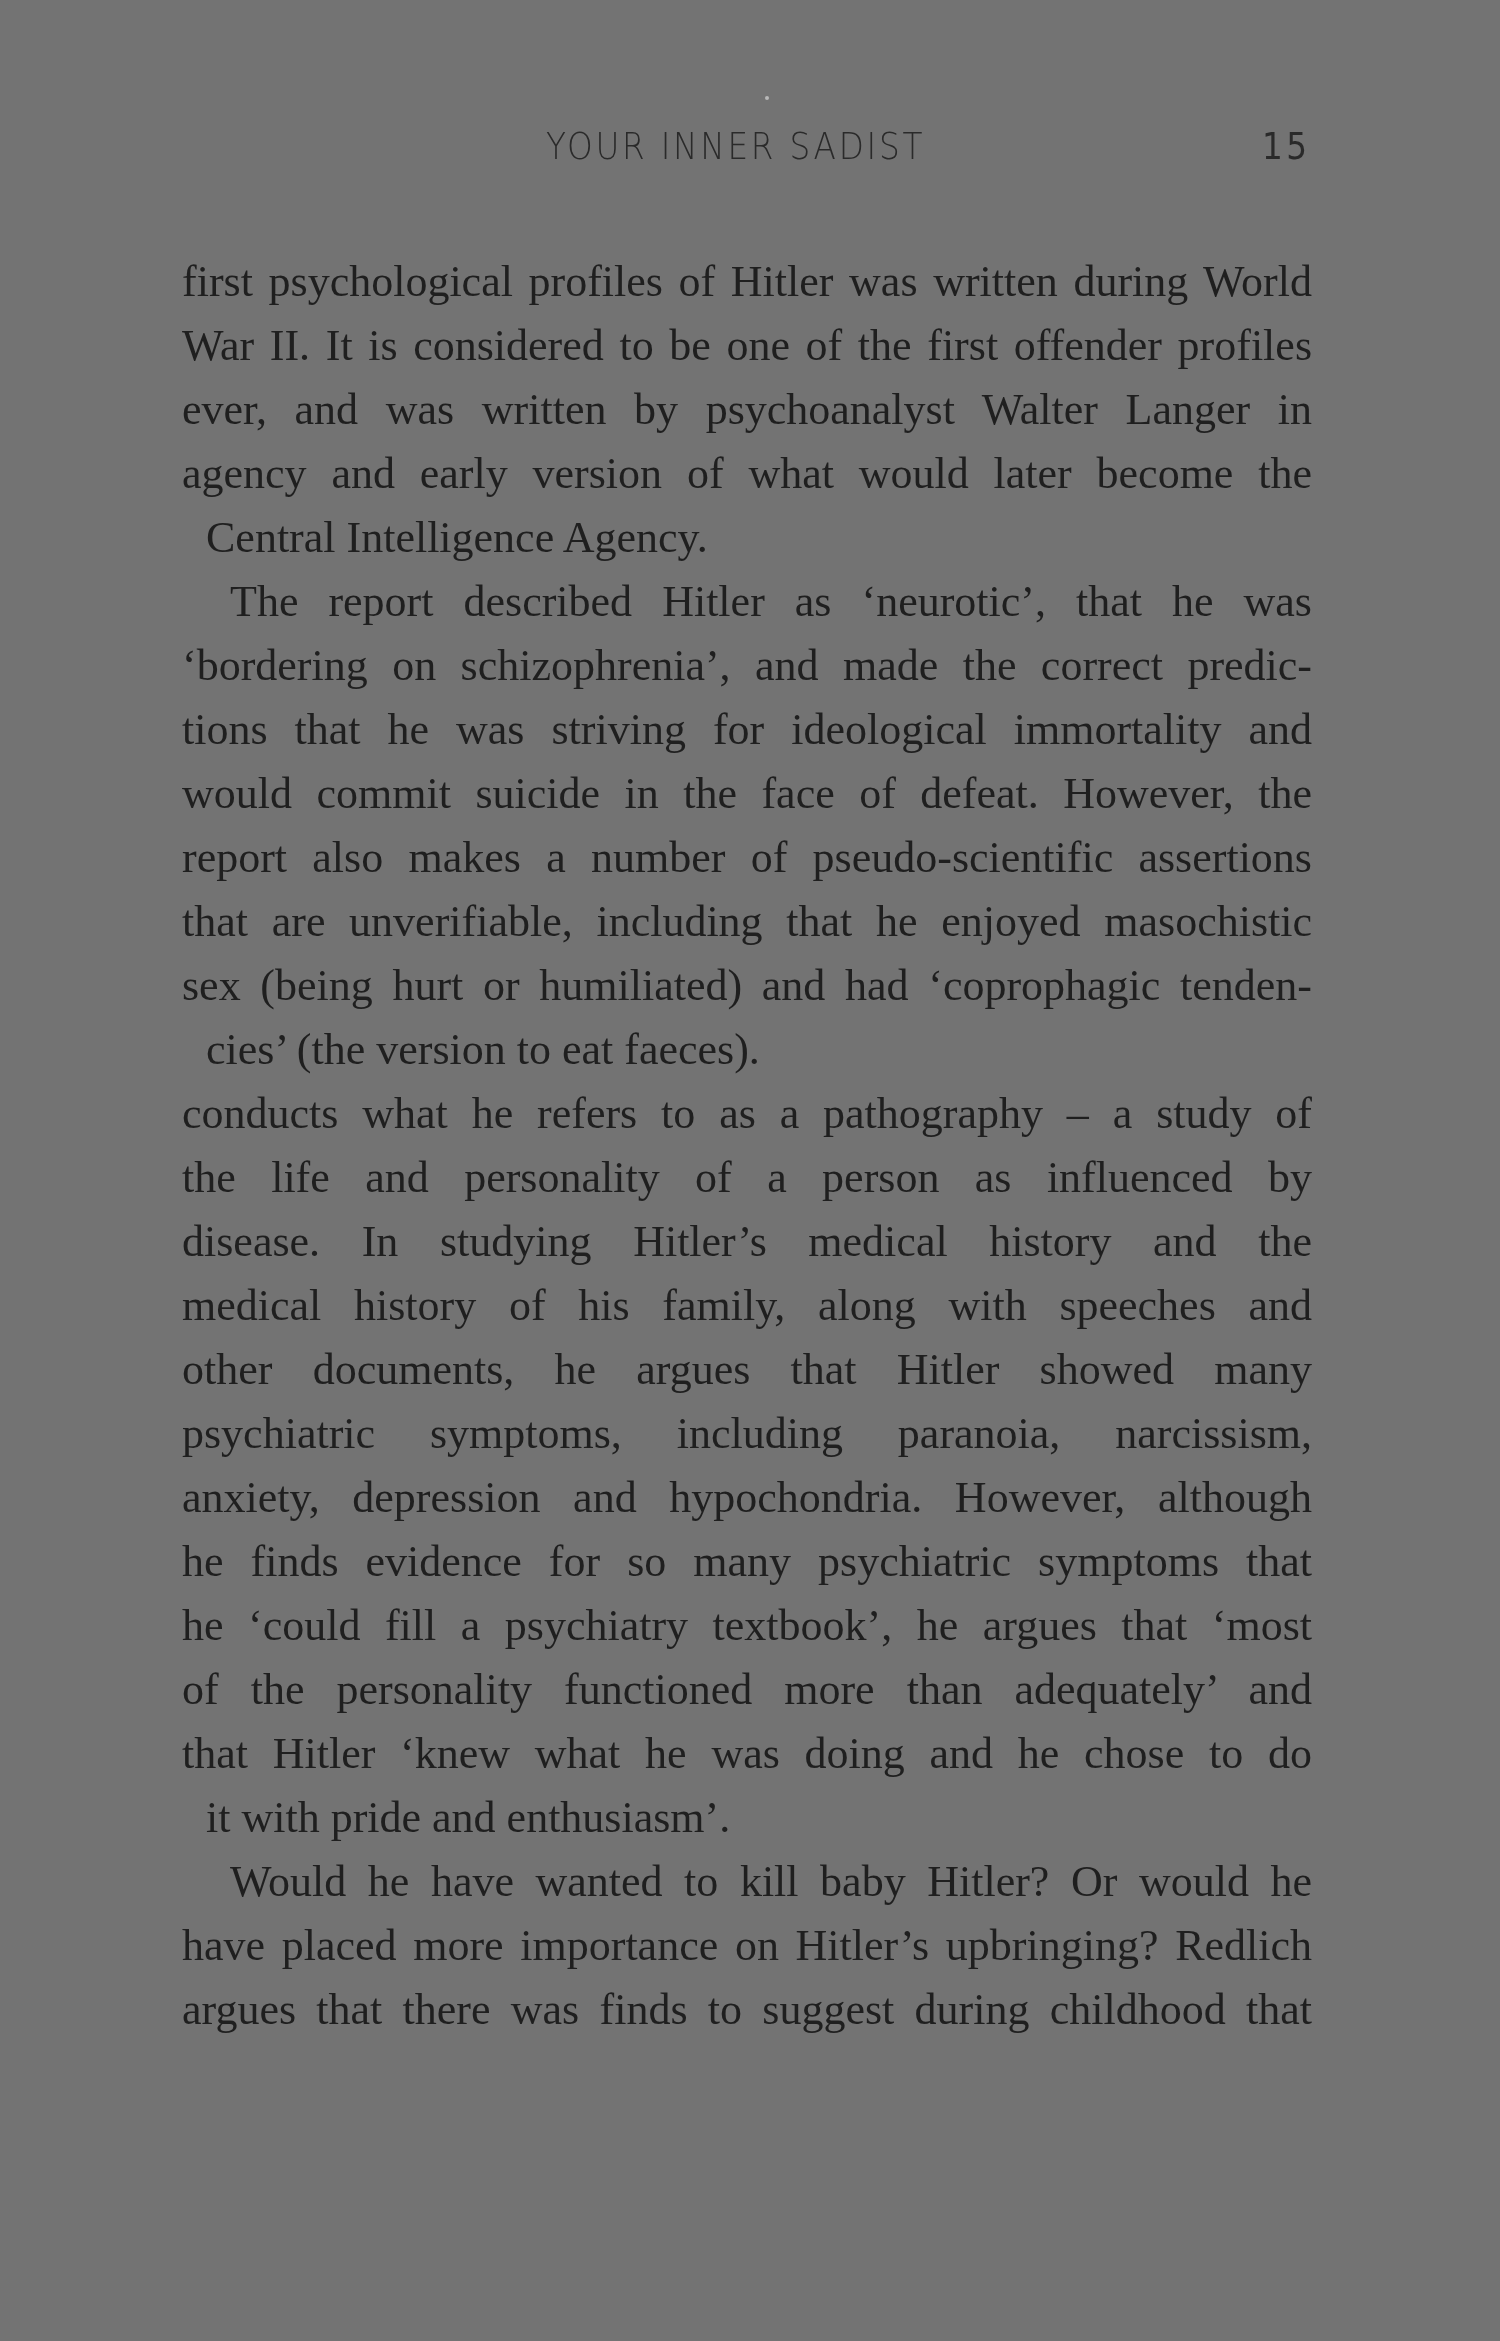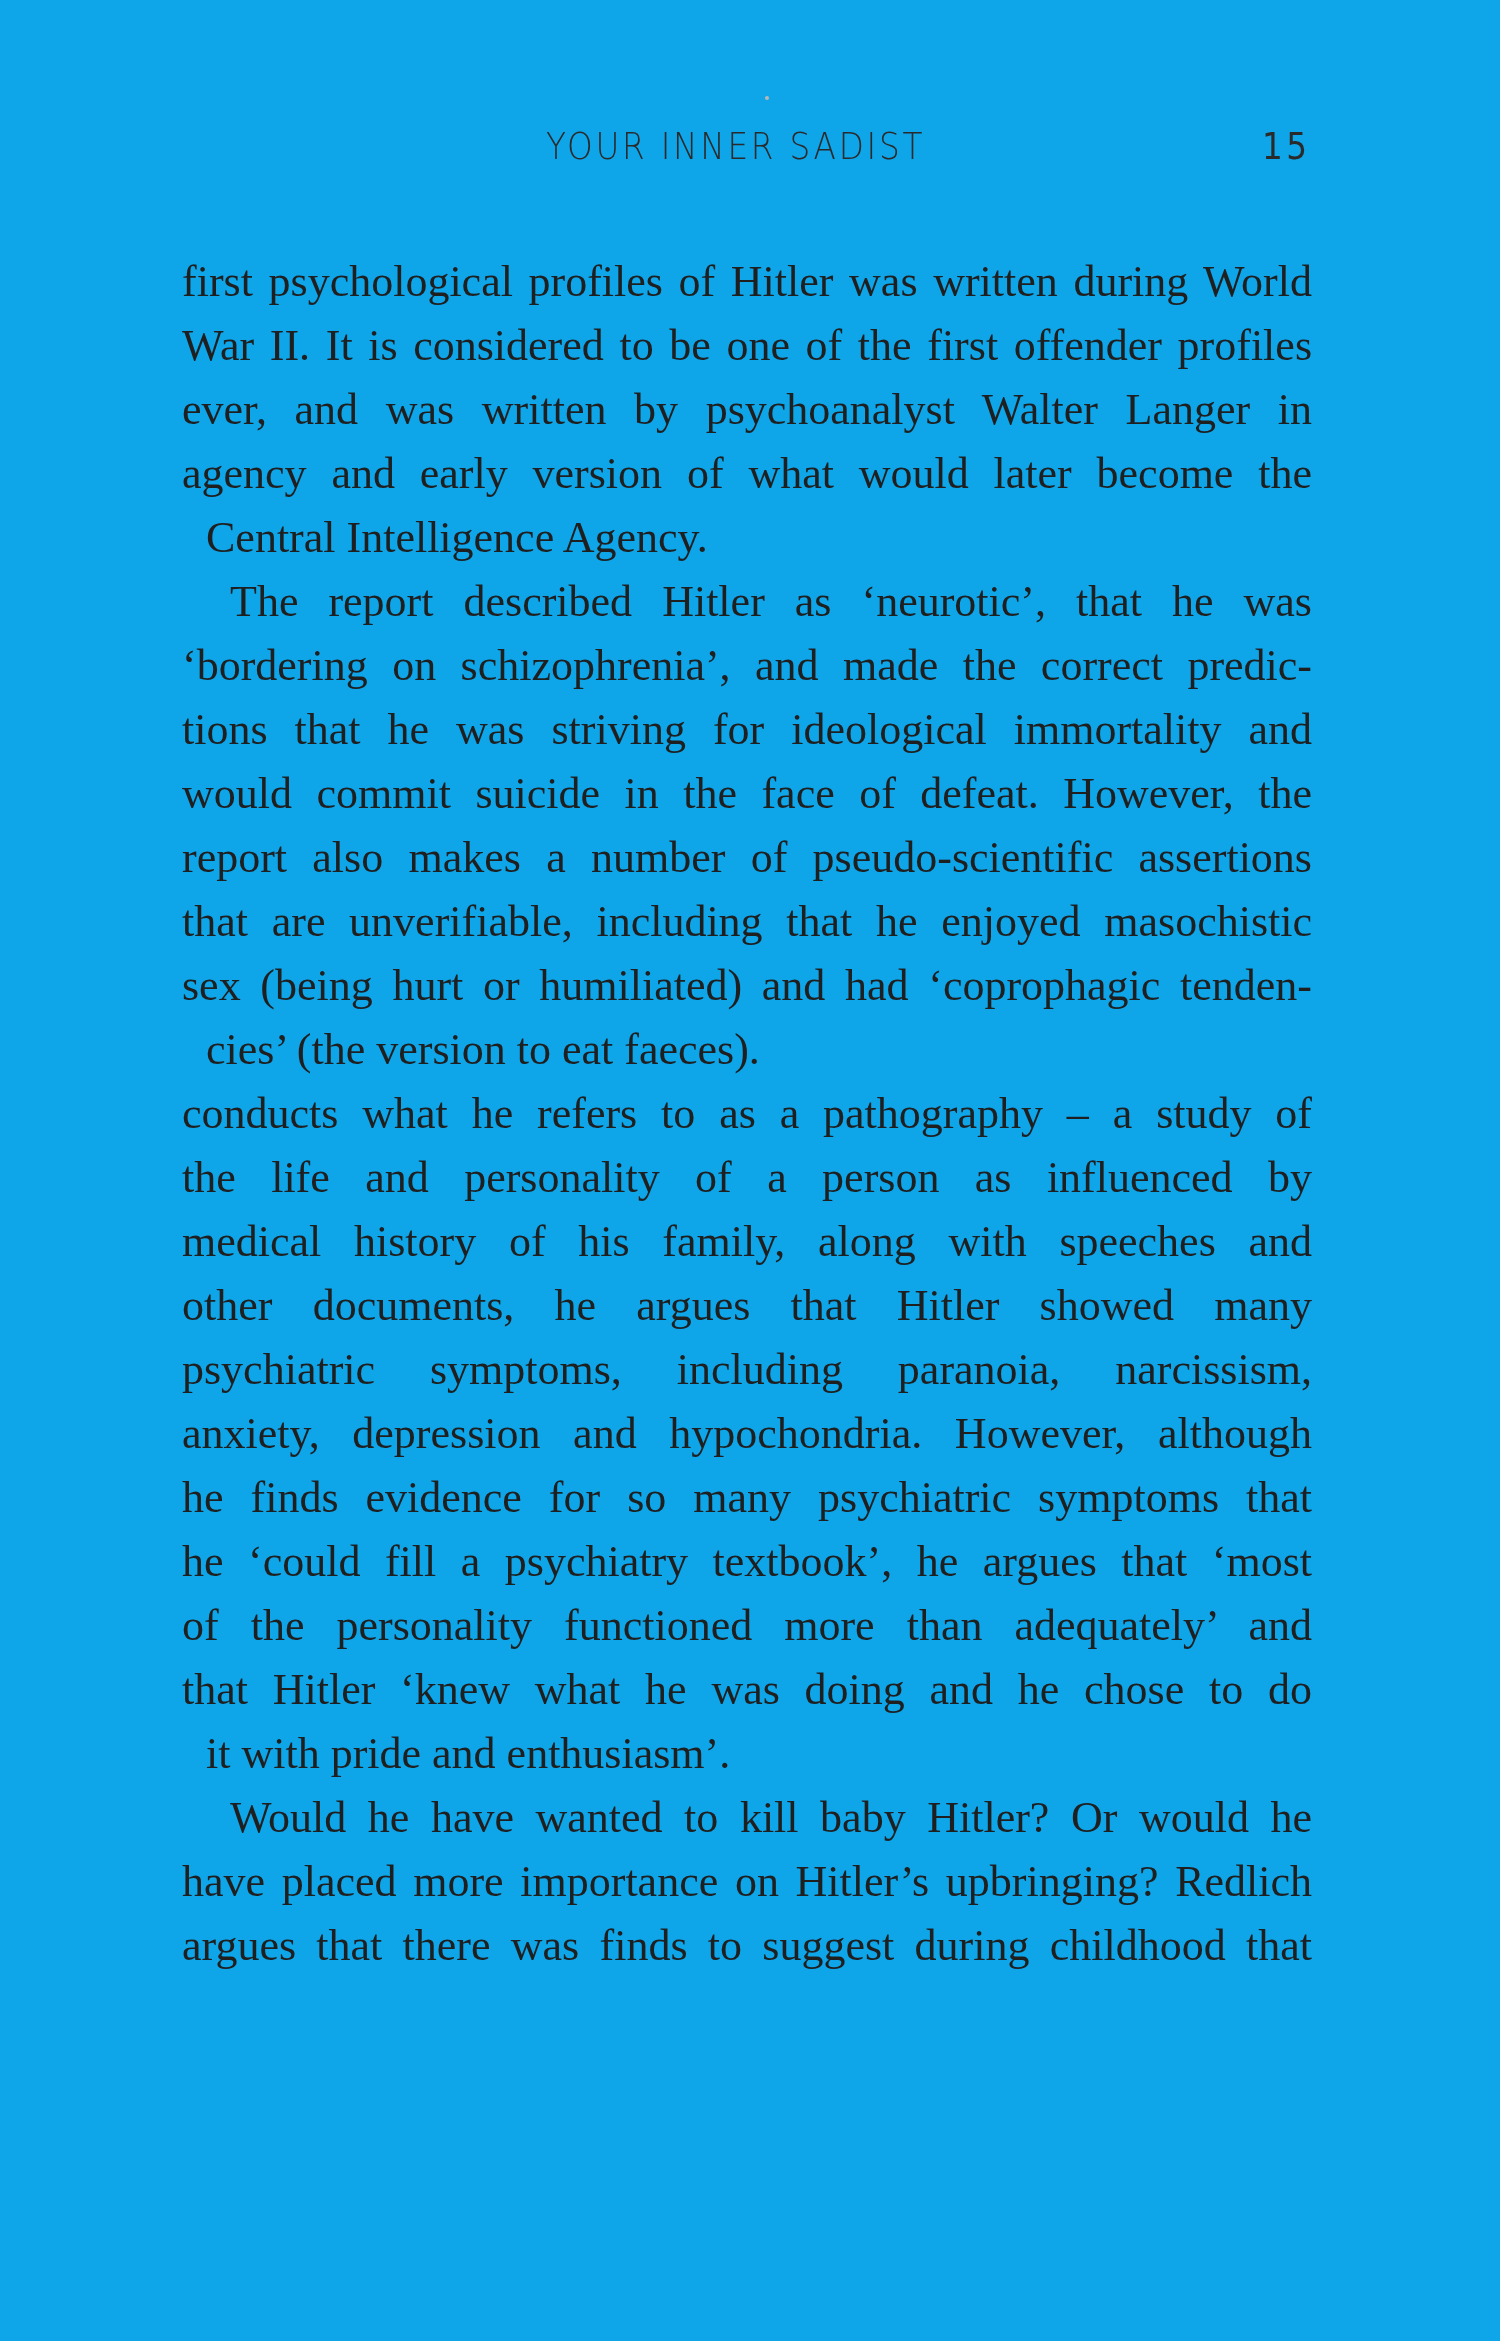--- a/index.html
+++ b/index.html
@@ -11,21 +11,21 @@
     width: 1500px;
     height: 2341px;
     position: relative;
     overflow: hidden;
   }
   .page {
     position: absolute;
     left: 0; top: 0;
     width: 1500px;
     height: 2341px;
-    background: #0ea5e9;
+    background: #737373;
   }
   .speck {
     position: absolute;
     left: 765px; top: 96px;
     width: 4px; height: 4px;
     border-radius: 50%;
     background: #b8b8b8;
   }
   .running-head {
     position: absolute;
@@ -112,20 +112,21 @@
       <span class="line">would commit suicide in the face of defeat. However, the</span>
       <span class="line">report also makes a number of pseudo-scientific assertions</span>
       <span class="line">that are unverifiable, including that he enjoyed masochistic</span>
       <span class="line">sex (being hurt or humiliated) and had ‘coprophagic tenden-</span>
       <span class="line last">cies’ (the version to eat faeces).</span>
     </div>
 
     <div>
       <span class="line">conducts what he refers to as a pathography – a study of</span>
       <span class="line">the life and personality of a person as influenced by</span>
+      <span class="line">disease. In studying Hitler’s medical history and the</span>
       <span class="line">medical history of his family, along with speeches and</span>
       <span class="line">other documents, he argues that Hitler showed many</span>
       <span class="line">psychiatric symptoms, including paranoia, narcissism,</span>
       <span class="line">anxiety, depression and hypochondria. However, although</span>
       <span class="line">he finds evidence for so many psychiatric symptoms that</span>
       <span class="line">he ‘could fill a psychiatry textbook’, he argues that ‘most</span>
       <span class="line">of the personality functioned more than adequately’ and</span>
       <span class="line">that Hitler ‘knew what he was doing and he chose to do</span>
       <span class="line last">it with pride and enthusiasm’.</span>
     </div>

